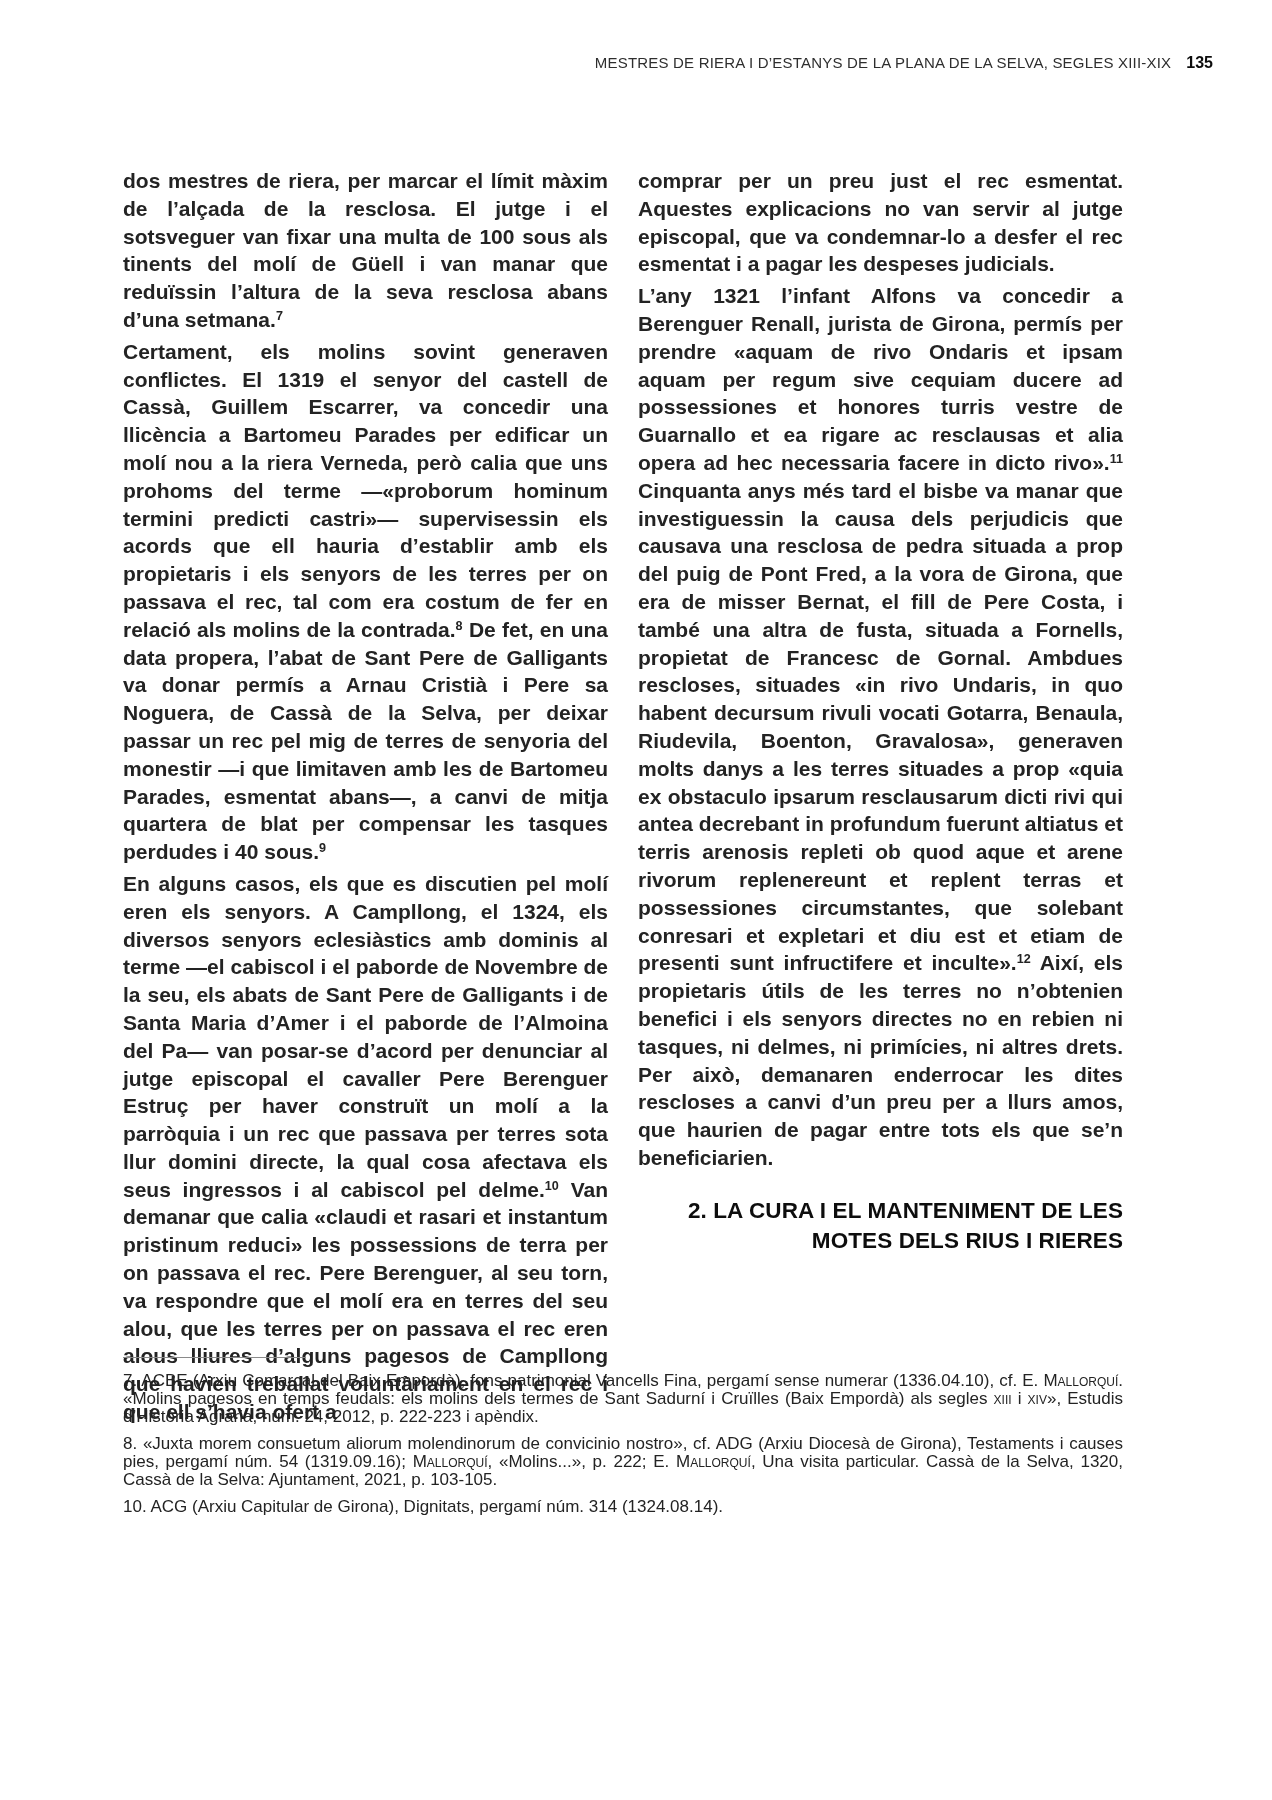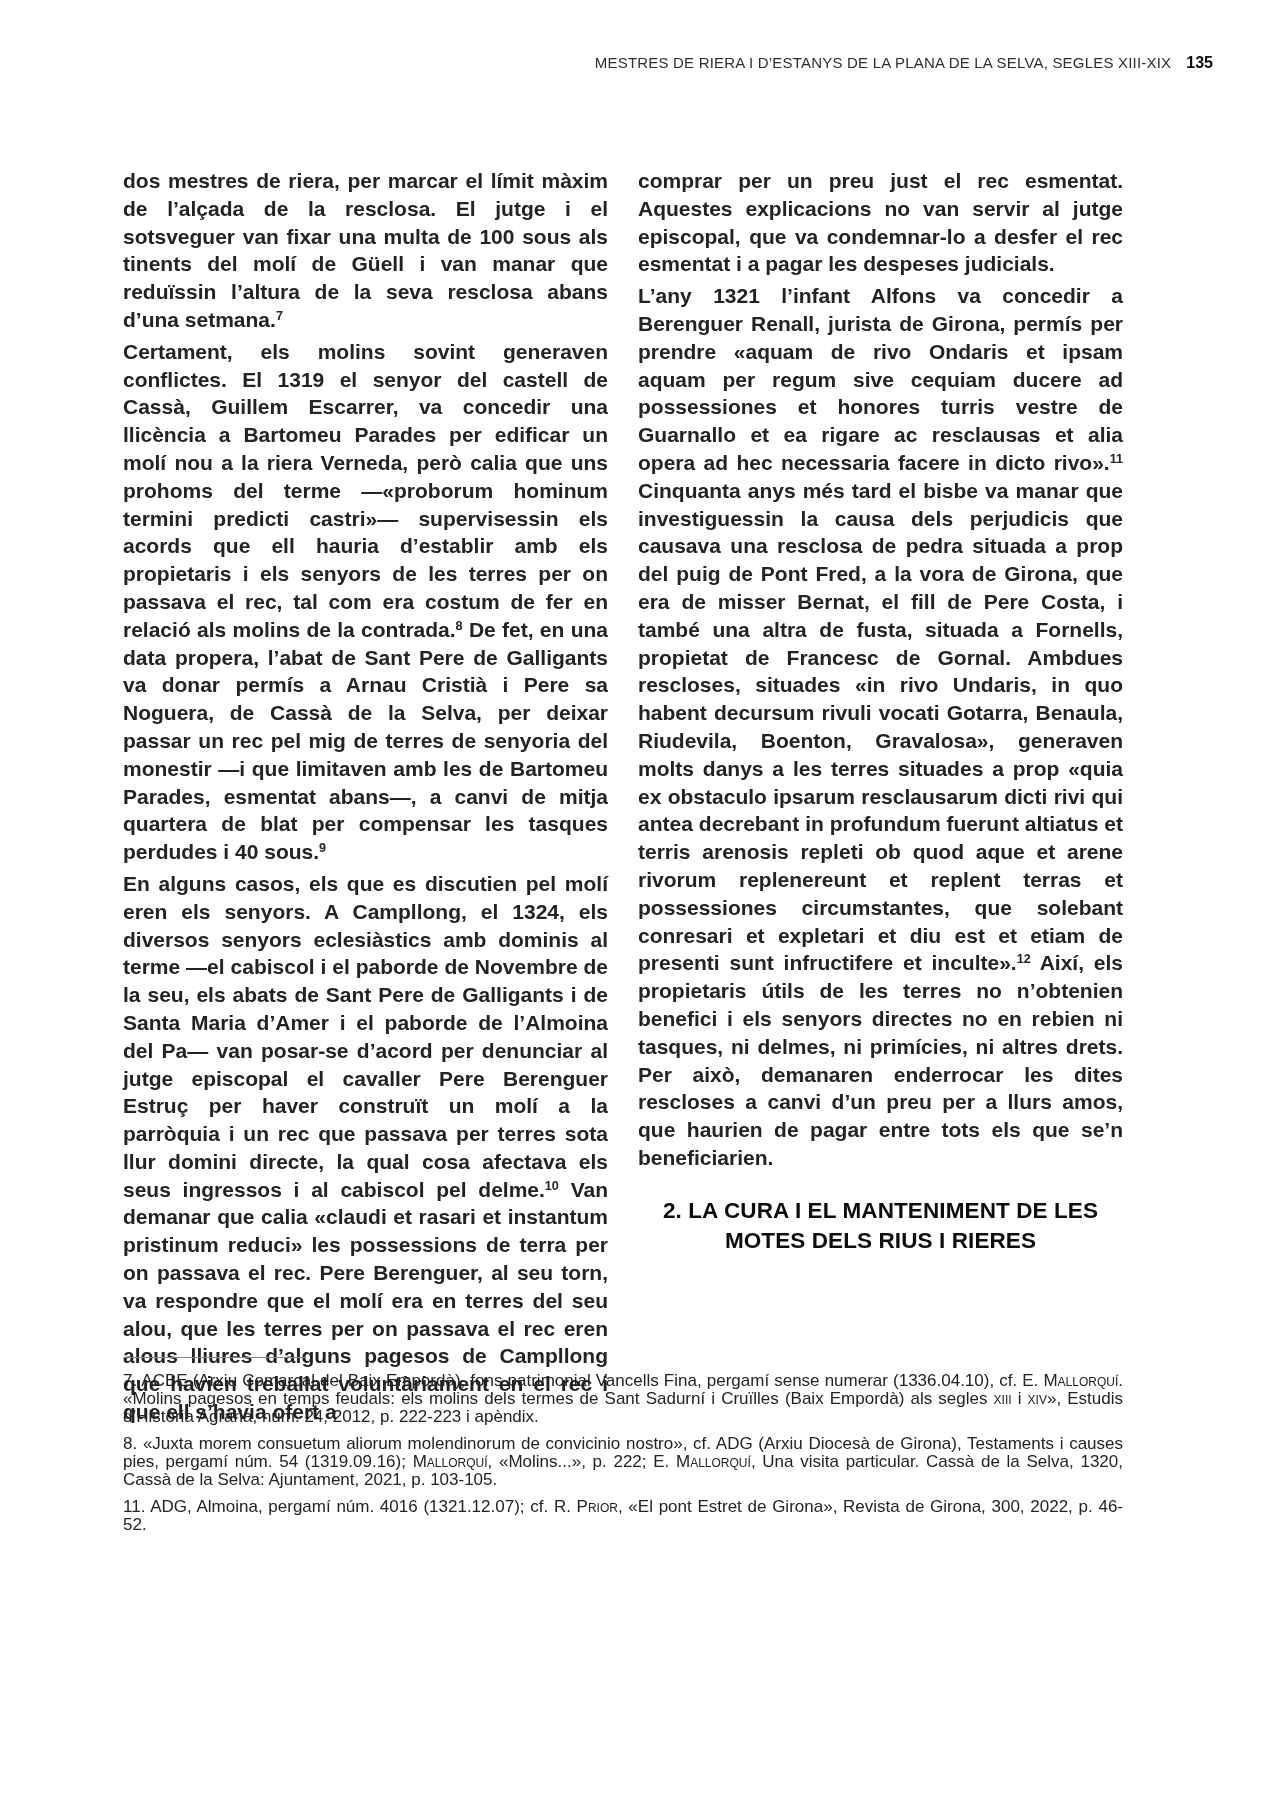--- a/index.html
+++ b/index.html
@@ -53,21 +53,21 @@
     color: #232323;
     font-weight: bold;
   }
   .section-heading {
     margin: 24px 0 7px 0;
     font-size: 22.5px;
     line-height: 30px;
     font-weight: 700;
     letter-spacing: 0.1px;
     color: #0d0d0d;
-    text-align: center;
+    text-align: right;
   }
   .seg-sup {
     font-size: 0.6em;
     line-height: 0;
     position: relative;
     top: -0.55em;
   }
   .seg-sc {
     font-variant-caps: small-caps;
   }
@@ -113,16 +113,16 @@
     <p class="body-paragraph"><span>comprar per un preu just el rec esmentat. Aquestes explicacions no van servir al jutge episcopal, que va condemnar-lo a desfer el rec esmentat i a pagar les despeses judicials.</span></p>
     <p class="body-paragraph"><span>L’any 1321 l’infant Alfons va concedir a Berenguer Renall, jurista de Girona, permís per prendre «aquam de rivo Ondaris et ipsam aquam per regum sive cequiam ducere ad possessiones et honores turris vestre de Guarnallo et ea rigare ac resclausas et alia opera ad hec necessaria facere in dicto rivo».</span><span class="seg-sup">11</span><span> Cinquanta anys més tard el bisbe va manar que investiguessin la causa dels perjudicis que causava una resclosa de pedra situada a prop del puig de Pont Fred, a la vora de Girona, que era de misser Bernat, el fill de Pere Costa, i també una altra de fusta, situada a Fornells, propietat de Francesc de Gornal. Ambdues rescloses, situades «in rivo Undaris, in quo habent decursum rivuli vocati Gotarra, Benaula, Riudevila, Boenton, Gravalosa», generaven molts danys a les terres situades a prop «quia ex obstaculo ipsarum resclausarum dicti rivi qui antea decrebant in profundum fuerunt altiatus et terris arenosis repleti ob quod aque et arene rivorum replenereunt et replent terras et possessiones circumstantes, que solebant conresari et expletari et diu est et etiam de presenti sunt infructifere et inculte».</span><span class="seg-sup">12</span><span> Així, els propietaris útils de les terres no n’obtenien benefici i els senyors directes no en rebien ni tasques, ni delmes, ni primícies, ni altres drets. Per això, demanaren enderrocar les dites rescloses a canvi d’un preu per a llurs amos, que haurien de pagar entre tots els que se’n beneficiarien.</span></p>
     <h2 class="section-heading">2. LA CURA I EL MANTENIMENT DE LES MOTES DELS RIUS I RIERES</h2>
   </div>
 
   <div class="footnote-divider"></div>
 
   <section class="footnotes">
     <p class="footnote"><span>7. ACBE (Arxiu Comarcal del Baix Empordà), fons patrimonial Vancells Fina, pergamí sense numerar (1336.04.10), cf. E. </span><span class="seg-sc">Mallorquí</span><span>. «Molins pagesos en temps feudals: els molins dels termes de Sant Sadurní i Cruïlles (Baix Empordà) als segles </span><span class="seg-sc">xiii</span><span> i </span><span class="seg-sc">xiv</span><span>», Estudis d’Història Agrària, núm. 24, 2012, p. 222-223 i apèndix.</span></p>
     <p class="footnote"><span>8. «Juxta morem consuetum aliorum molendinorum de convicinio nostro», cf. ADG (Arxiu Diocesà de Girona), Testaments i causes pies, pergamí núm. 54 (1319.09.16); </span><span class="seg-sc">Mallorquí</span><span>, «Molins...», p. 222; E. </span><span class="seg-sc">Mallorquí</span><span>, Una visita particular. Cassà de la Selva, 1320, Cassà de la Selva: Ajuntament, 2021, p. 103-105.</span></p>
-    <p class="footnote"><span>11. ADG, Almoina, pergamí núm. 4016 (1321.12.07); cf. R. </span><span class="seg-sc">Prior</span><span>, «El pont Estret de Girona», Revista de Girona, 300, 2022, p. 46-52.</span></p>
+    <p class="footnote"><span>10. ACG (Arxiu Capitular de Girona), Dignitats, pergamí núm. 314 (1324.08.14).</span></p>
   </section>
 
 </div>
 
 </body></html>

